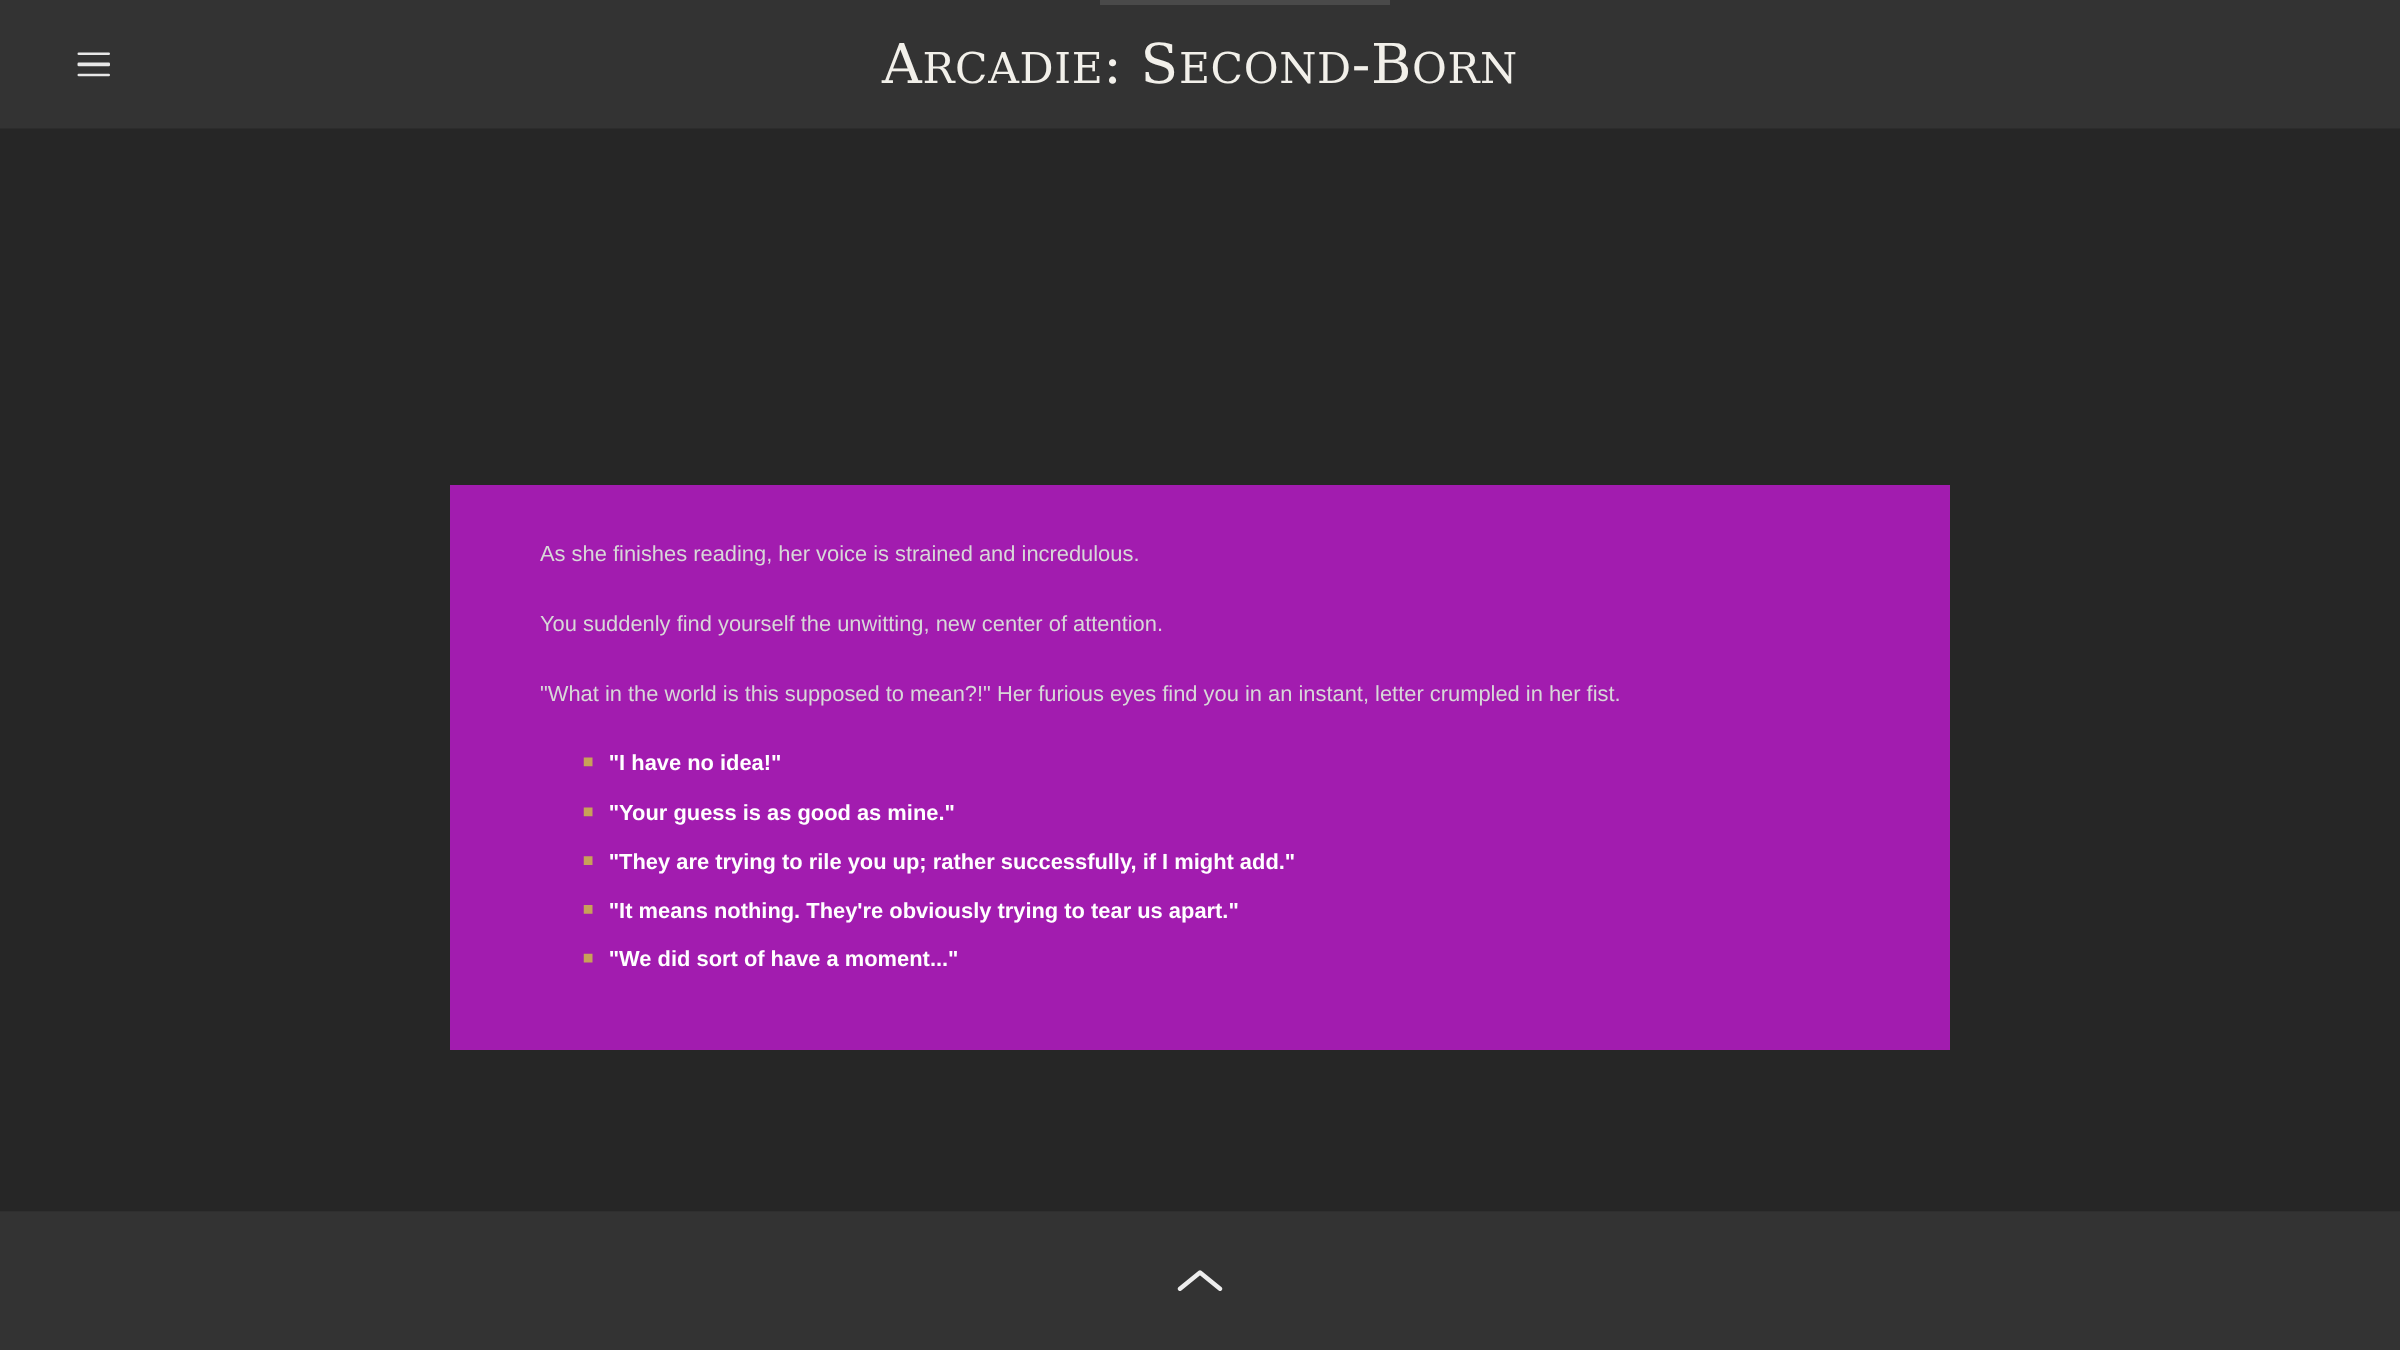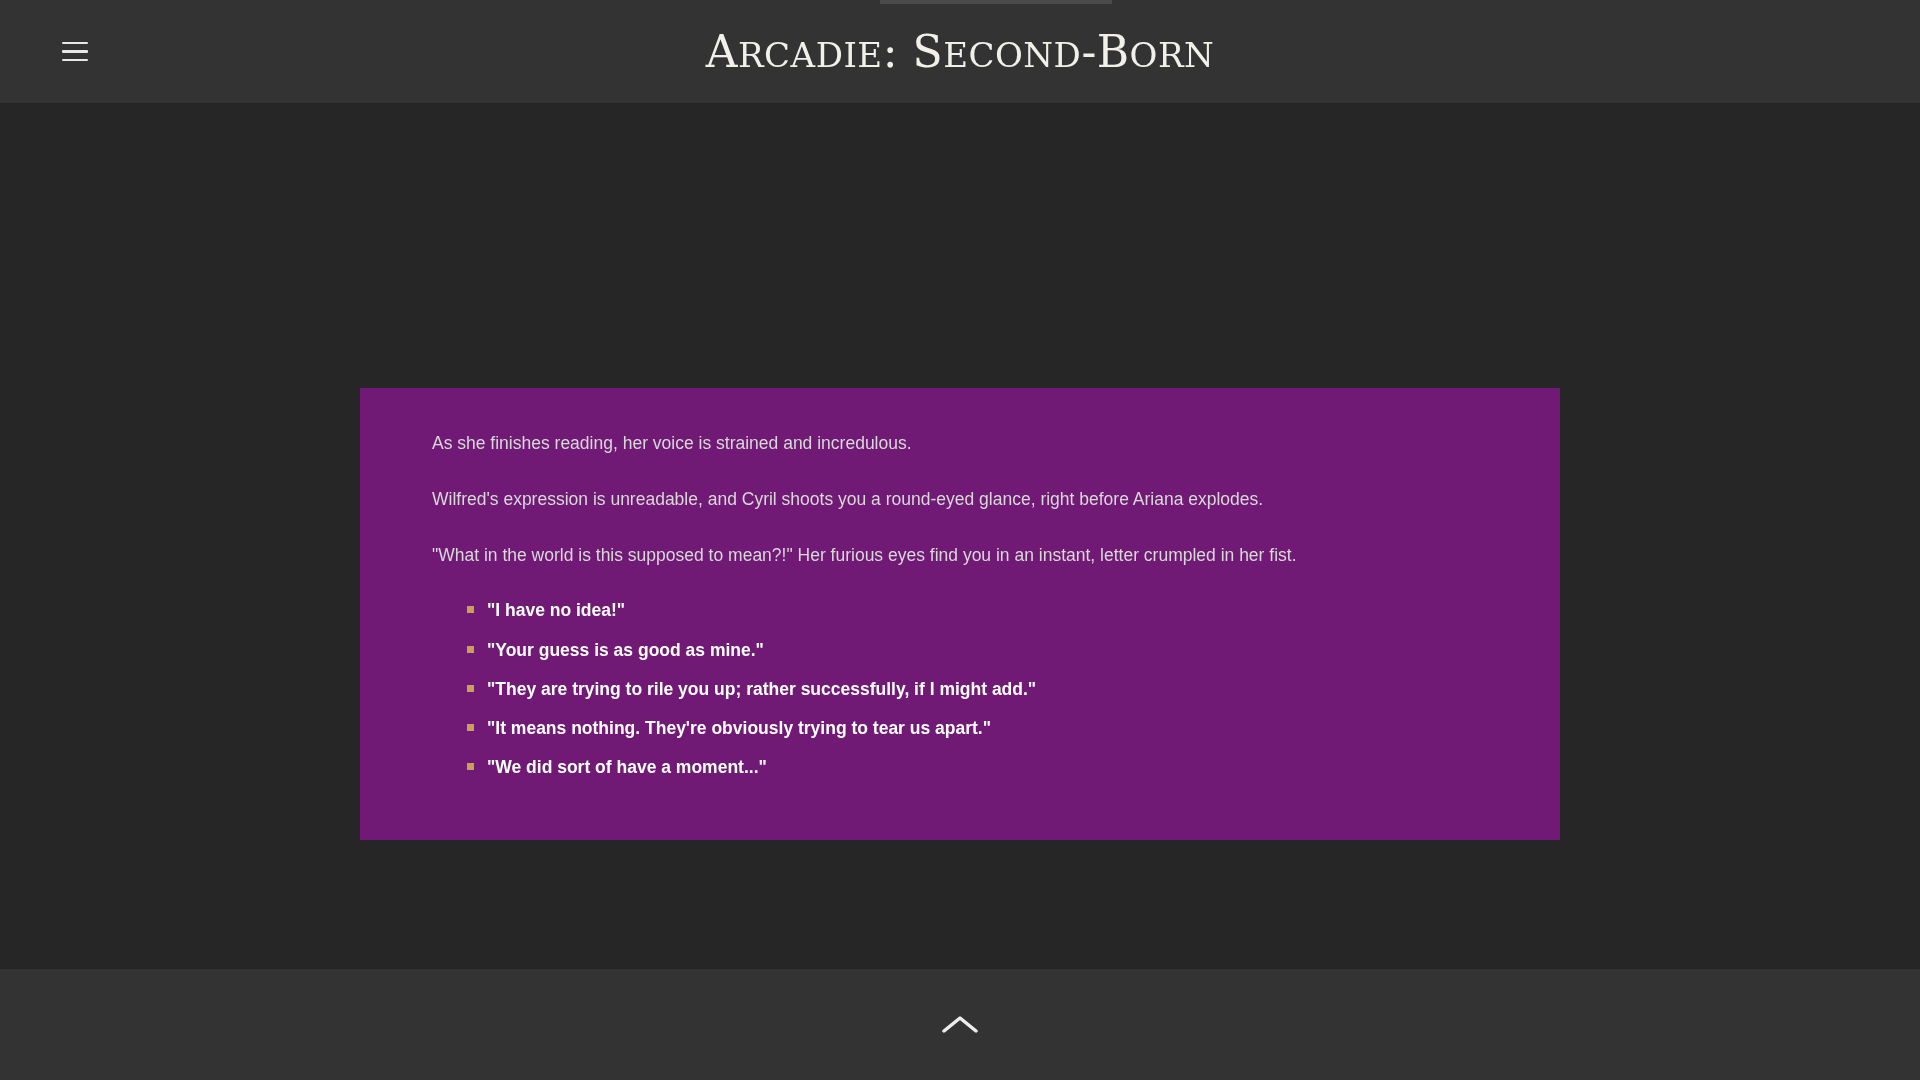--- a/index.html
+++ b/index.html
@@ -69,21 +69,21 @@
     height: 866px;
     background: #262626;
     display: flex;
     justify-content: center;
   }
   #story-panel {
     position: absolute;
     left: 360px;
     top: 285px;
     width: 1200px;
-    background: #701a75;
+    background: #a21caf;
     padding: 42px 72px 46px 72px;
   }
   .para {
     color: #d8d8d8;
     font-size: 17.5px;
     line-height: 1.55;
     margin-bottom: 29px;
     max-width: 1075px;
   }
   .para:last-of-type { margin-bottom: 0; }
@@ -148,21 +148,21 @@
     <span class="bar"></span>
   </div>
 
   <h1 id="game-title"><span>A</span><span class="small-caps">R</span><span class="small-caps">C</span><span class="small-caps">A</span><span class="small-caps">D</span><span class="small-caps">I</span><span class="small-caps">E</span><span>:</span><span> </span><span>S</span><span class="small-caps">E</span><span class="small-caps">C</span><span class="small-caps">O</span><span class="small-caps">N</span><span class="small-caps">D</span><span>-</span><span>B</span><span class="small-caps">O</span><span class="small-caps">R</span><span class="small-caps">N</span></h1>
 </div>
 
 <div id="main">
   <div id="story-panel">
 
     <p class="para">As she finishes reading, her voice is strained and incredulous.</p>
-    <p class="para">Wilfred's expression is unreadable, and Cyril shoots you a round-eyed glance, right before Ariana explodes.</p>
+    <p class="para">You suddenly find yourself the unwitting, new center of attention.</p>
     <p class="para">"What in the world is this supposed to mean?!" Her furious eyes find you in an instant, letter crumpled in her fist.</p>
 
     <ul id="choice-list">
       <li>
         <a>"I have no idea!"</a>
       </li>
       <li>
         <a>"Your guess is as good as mine."</a>
       </li>
       <li>

